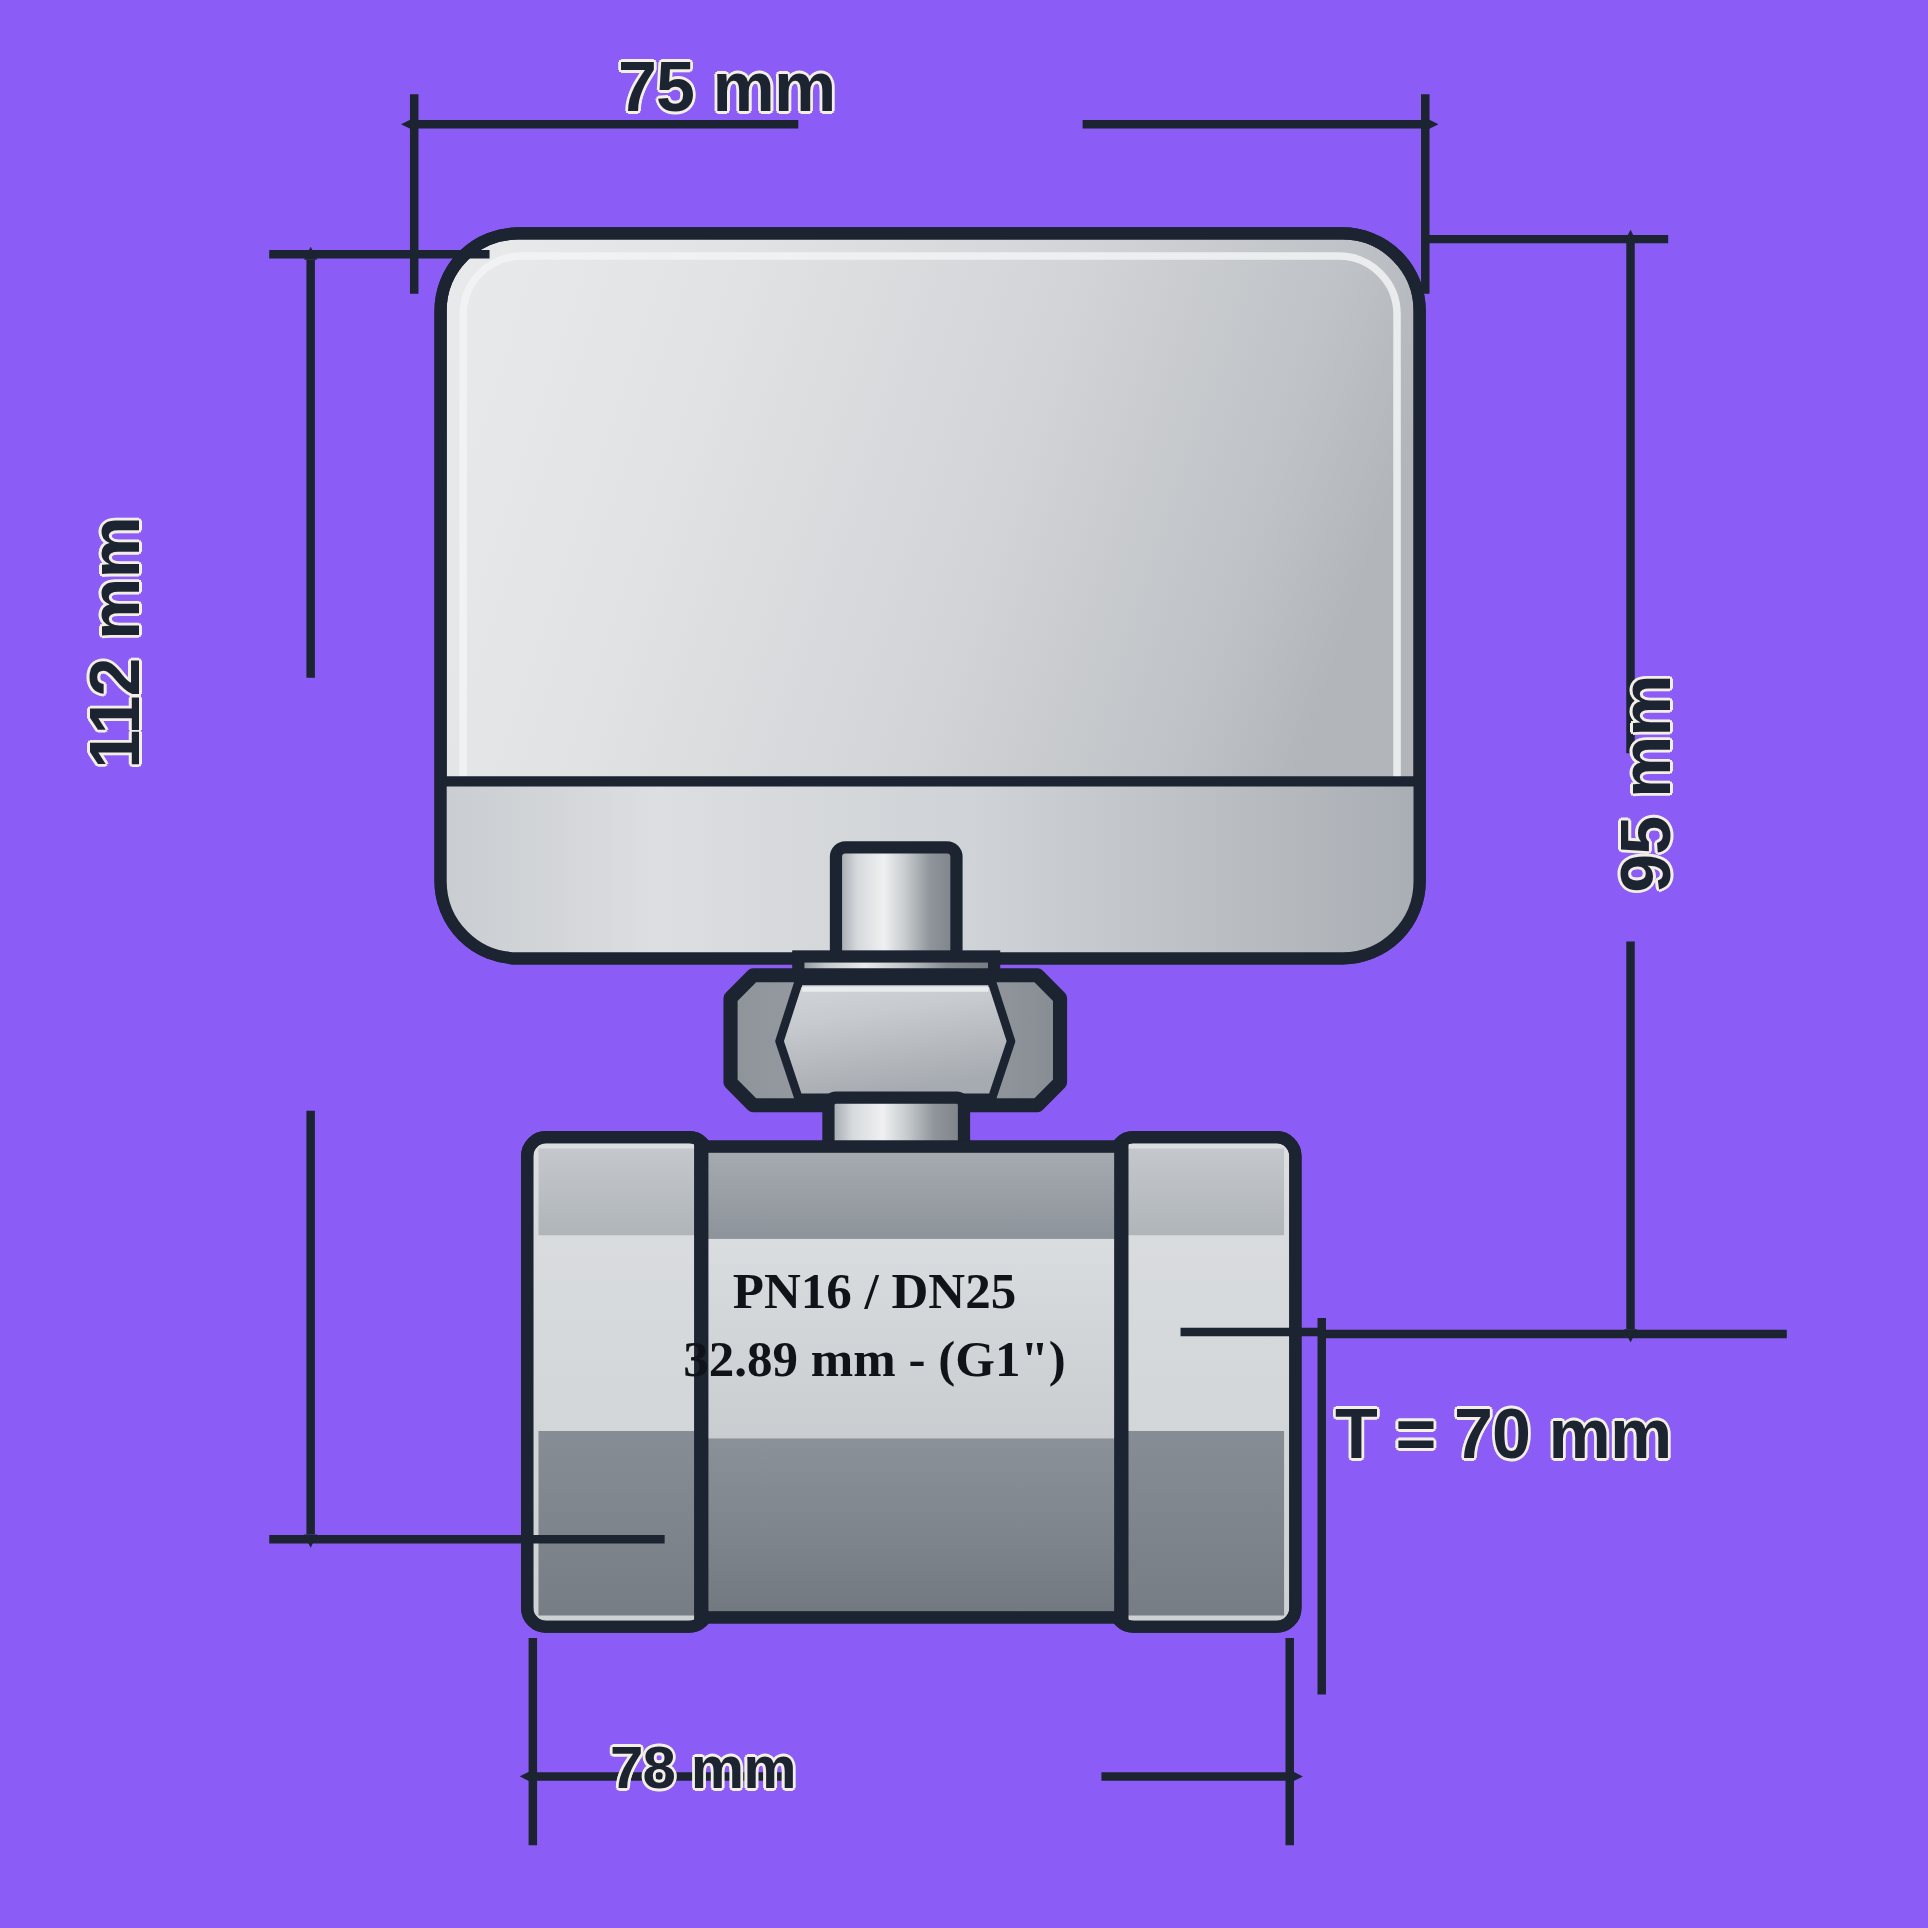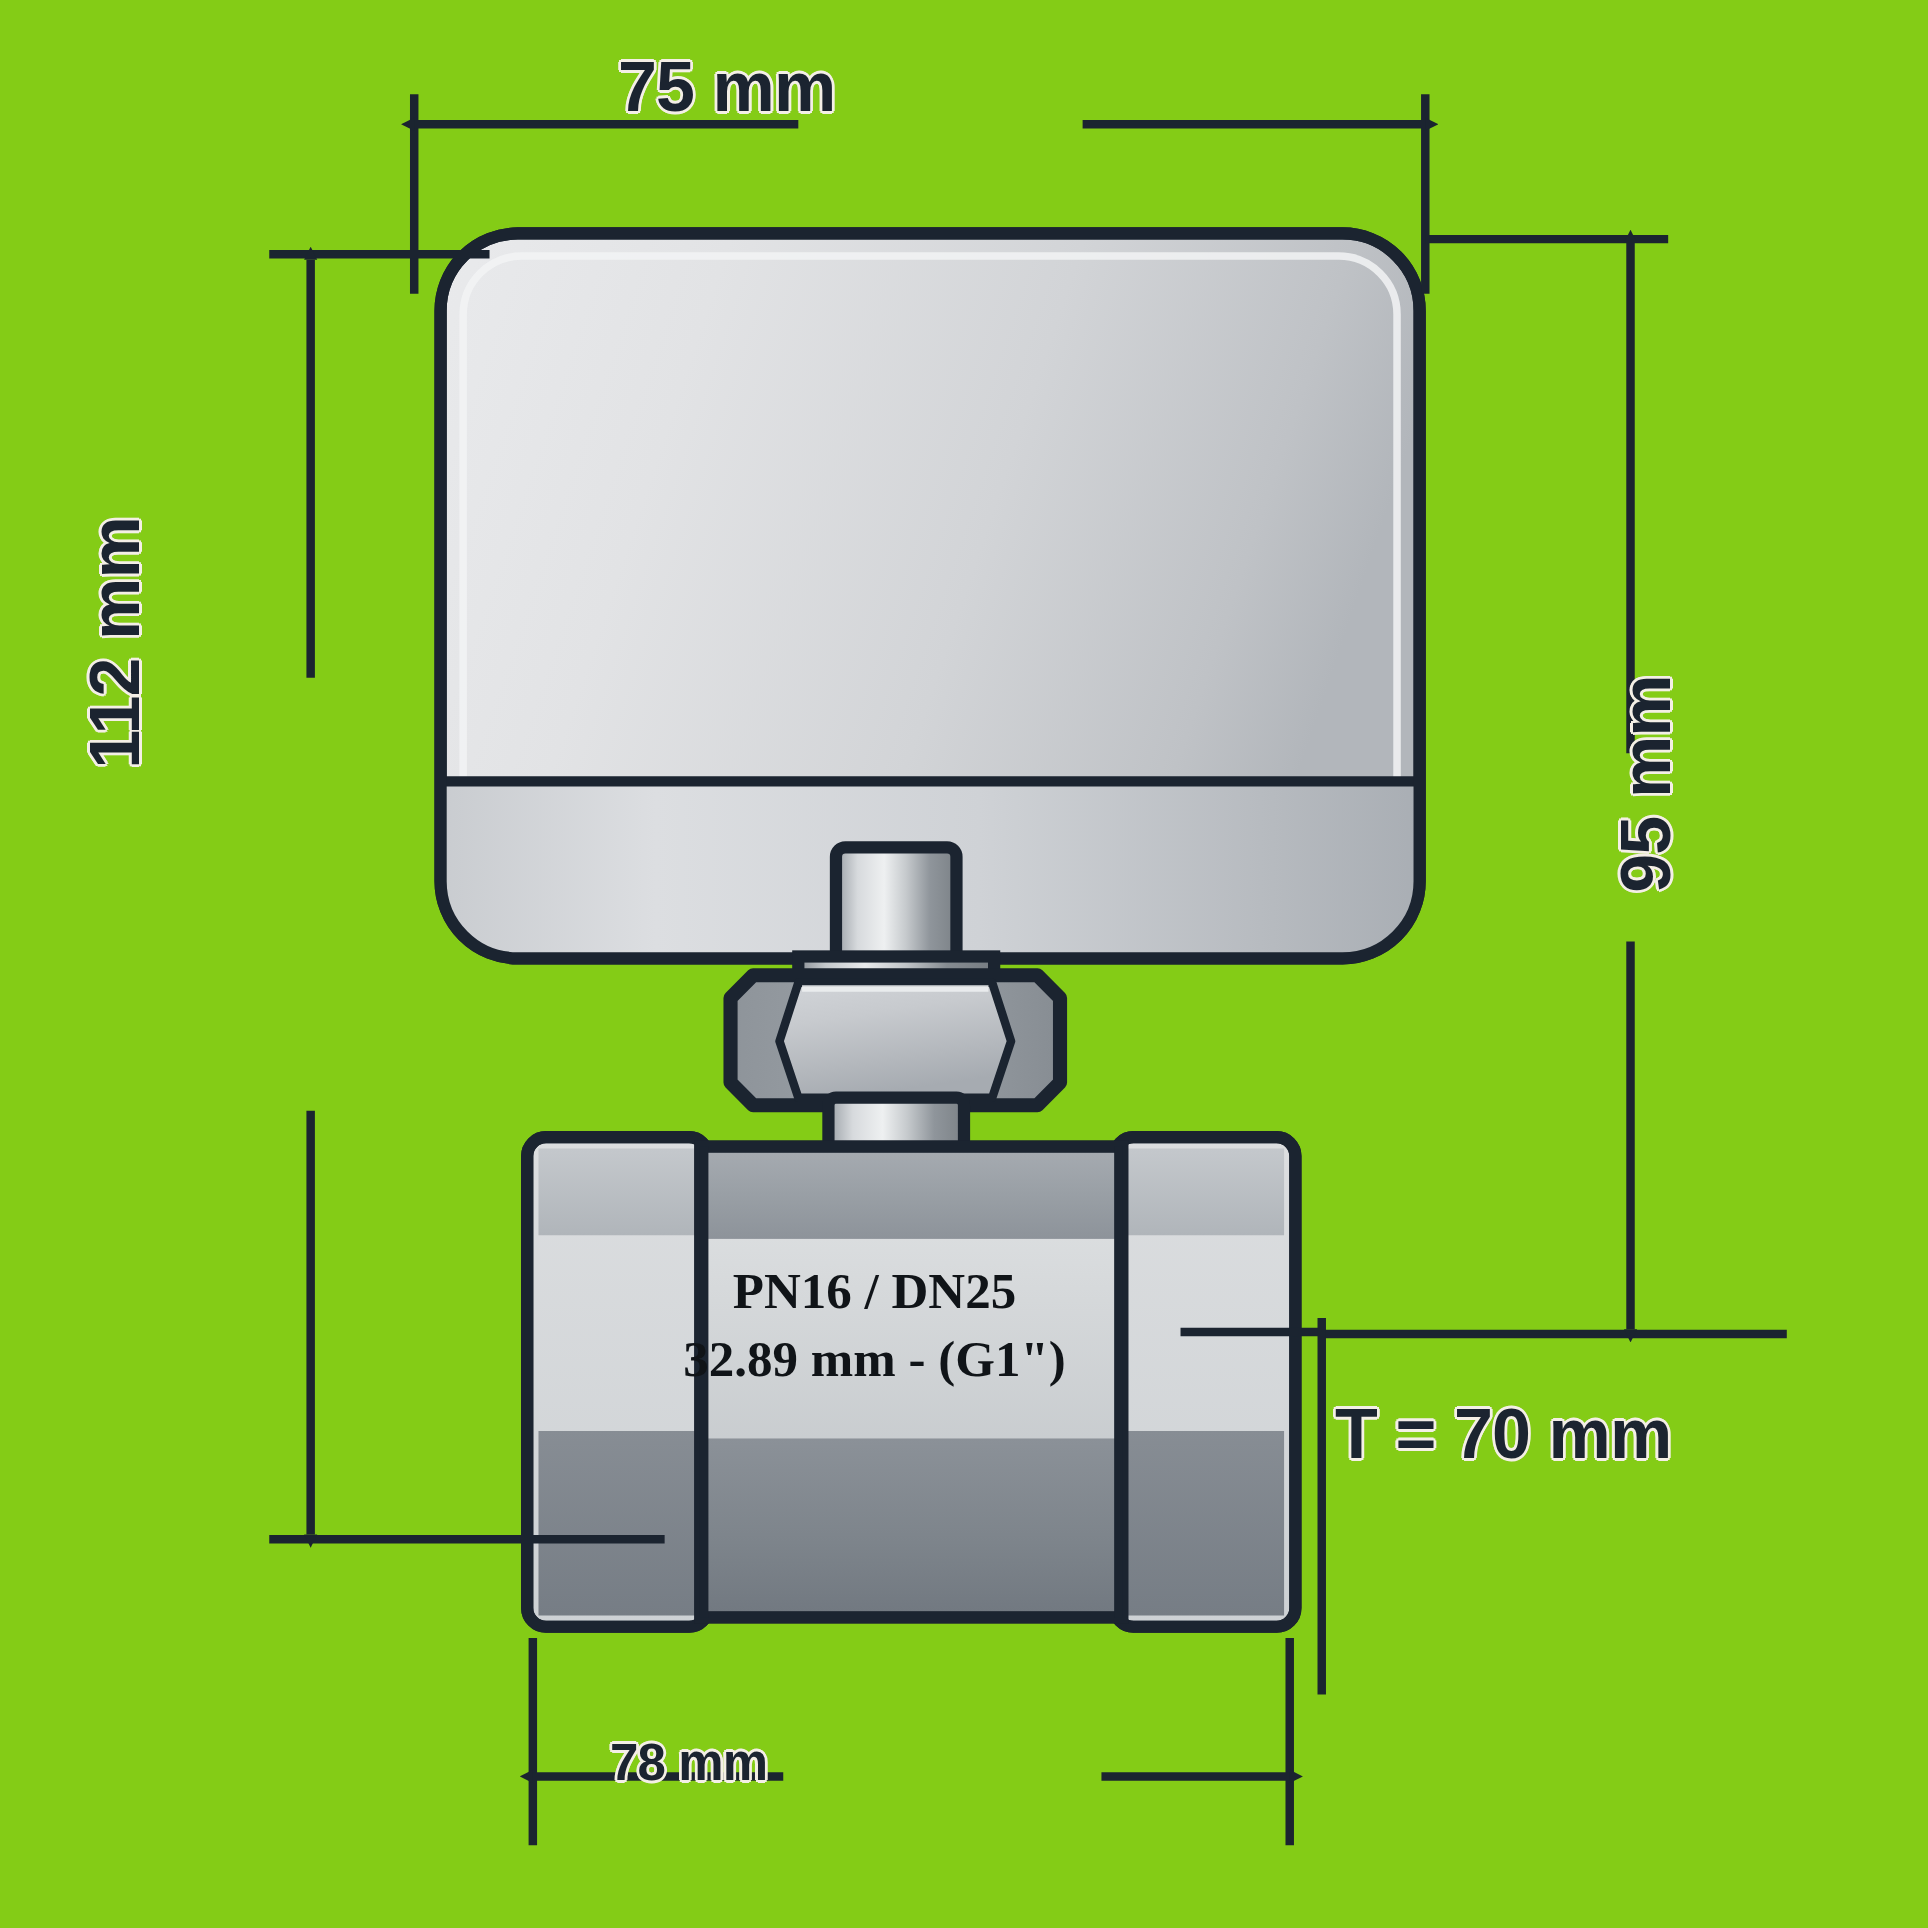--- a/index.html
+++ b/index.html
@@ -2,21 +2,21 @@
 <html style="font-size:15px"><head>
 <meta charset="utf-8">
 <style>
   html,body{margin:0;padding:0;}
   body{
     width:1928px;height:1928px;
     background:#f4efe6;
     font-family:"Liberation Sans", sans-serif;
     overflow:hidden;
   }
-  #stage{position:relative;width:1928px;height:1928px;background:#84cc16;}
+  #stage{position:relative;width:1928px;height:1928px;background:#8b5cf6;}
   svg#drawing{position:absolute;left:0;top:0;width:1928px;height:1928px;}
   .dimtext{
     position:absolute;
     font-family:"Liberation Sans", sans-serif;
     font-weight:bold;
     color:#1b2430;
     white-space:nowrap;
     text-shadow:
        1.9px 0 0 #f4efe6, -1.9px 0 0 #f4efe6, 0 1.9px 0 #f4efe6, 0 -1.9px 0 #f4efe6,
        1.9px 1.9px 0 #f4efe6, -1.9px 1.9px 0 #f4efe6, 1.9px -1.9px 0 #f4efe6, -1.9px -1.9px 0 #f4efe6,
@@ -25,21 +25,21 @@
   }
   .bodytext{
     position:absolute;
     font-family:Liberation Serif, serif;
     font-weight:bold;
     color:#101418;
     white-space:nowrap;
     text-align:center;
   }
   #lbl75{ left:618px; top:47px; font-size:70px; }
-  #lbl78{ left:610px; top:1733px; font-size:51px; }
+  #lbl78{ left:610px; top:1733px; font-size:60px; }
   #lbl112{
     left:-59px; top:603px; width:348px; font-size:70px;
     transform:rotate(-90deg); transform-origin:center center; text-align:center;
   }
   #lbl95{
     left:1486px; top:744px; width:320px; font-size:70px;
     transform:rotate(-90deg); transform-origin:center center; text-align:center;
   }
   #lblT{ left:1335px; top:1394px; font-size:70px; }
   #lblPN{ left:573px; top:1262px; width:603px; font-size:51px; }

